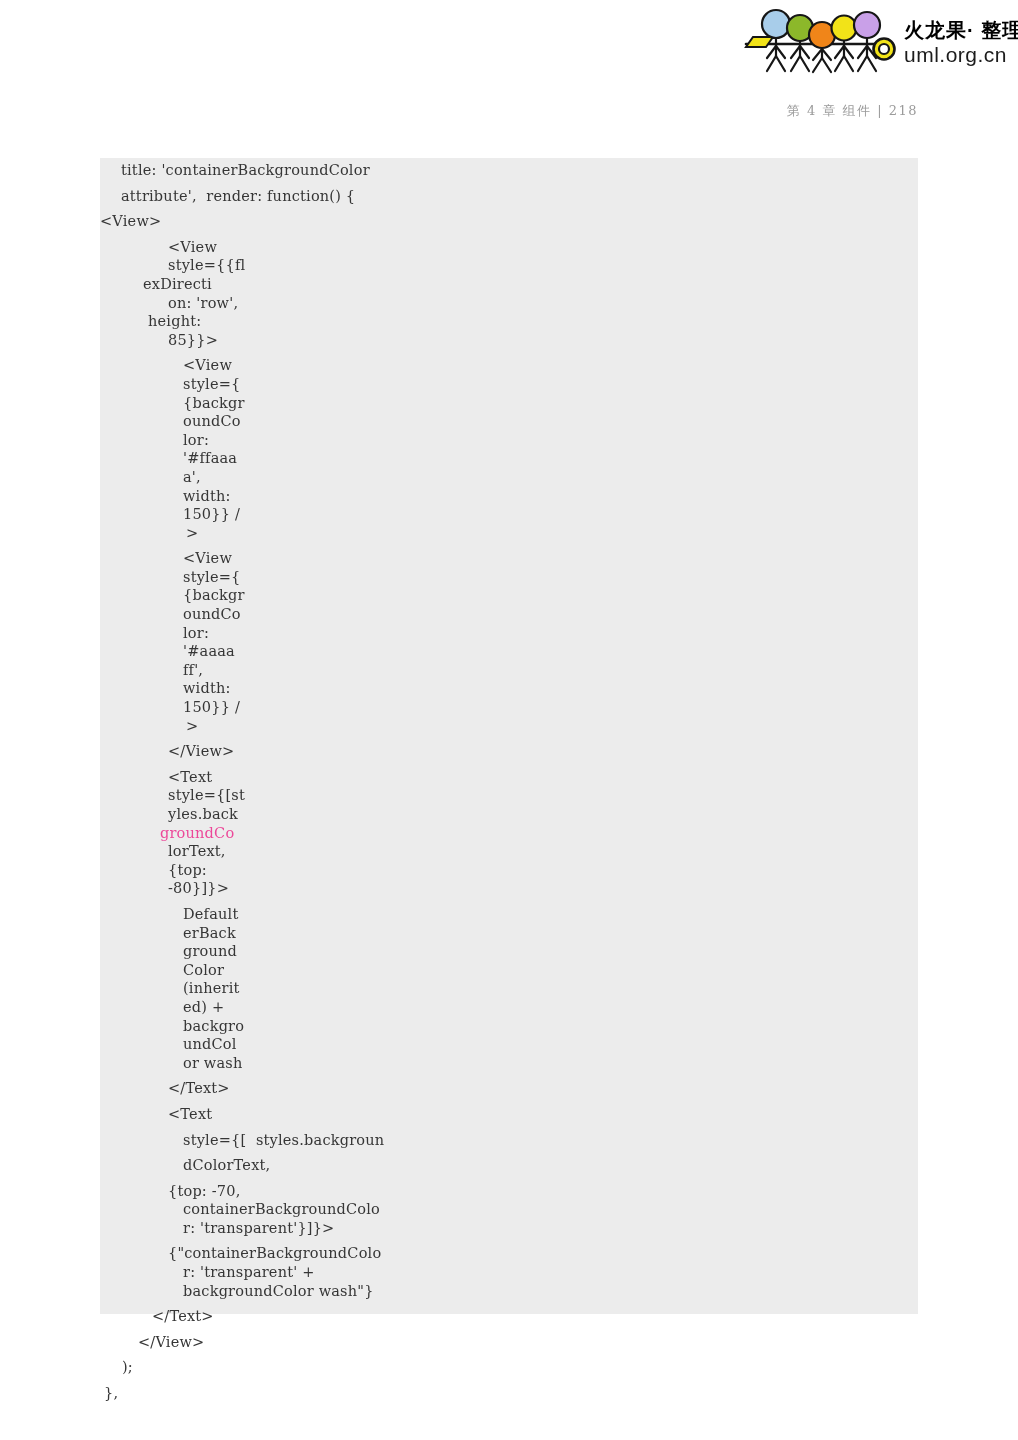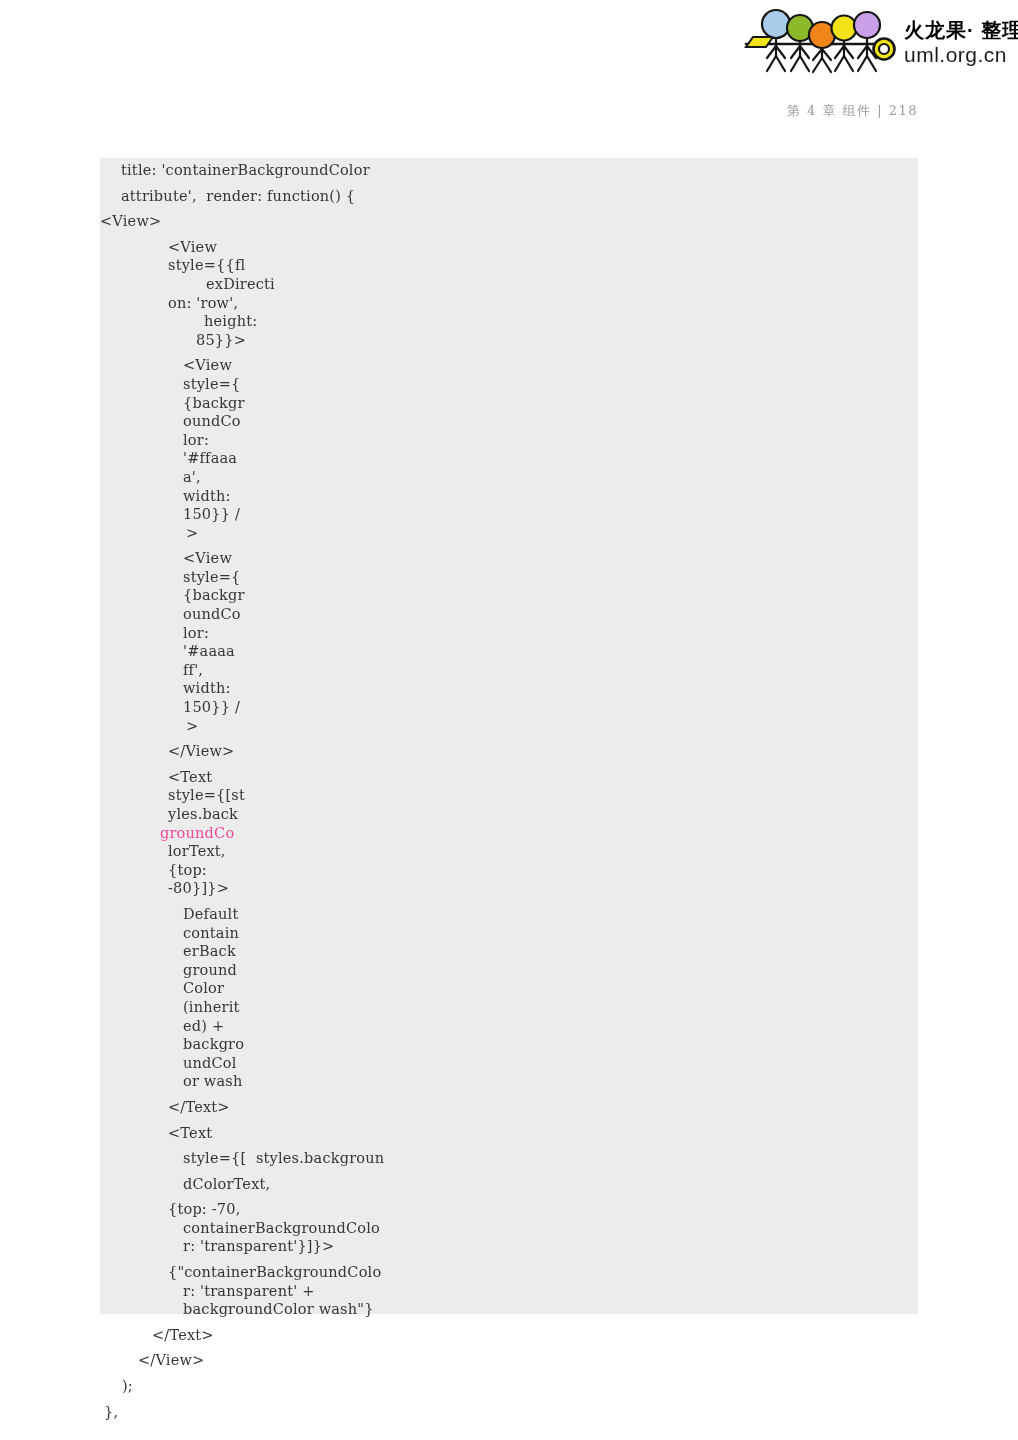--- a/index.html
+++ b/index.html
@@ -136,24 +136,24 @@
 <div class="chapter-header">第 4 章 组件 | 218</div>
 
 <div class="code-area">
   <div class="code-bg" style="background: rgb(236, 236, 236);"></div>
   <div id="code-lines">
       <div class="code-line" style="margin-left: 21px; color: rgb(54, 54, 54);">title: 'containerBackgroundColor</div>
       <div class="code-line para" style="margin-left: 21px; color: rgb(54, 54, 54);">attribute',  render: function() {</div>
       <div class="code-line para" style="color: rgb(54, 54, 54);">&lt;View&gt;</div>
       <div class="code-line para" style="margin-left: 68px; color: rgb(54, 54, 54);">&lt;View</div>
       <div class="code-line" style="margin-left: 68px; color: rgb(54, 54, 54);">style={{fl</div>
-      <div class="code-line" style="margin-left: 106px; color: rgb(54, 54, 54);">exDirecti</div>
+      <div class="code-line" style="margin-left: 43px; color: rgb(54, 54, 54);">exDirecti</div>
       <div class="code-line" style="margin-left: 68px; color: rgb(54, 54, 54);">on: 'row',</div>
-      <div class="code-line" style="margin-left: 104px; color: rgb(54, 54, 54);">height:</div>
-      <div class="code-line" style="margin-left: 96px; color: rgb(54, 54, 54);">85}}&gt;</div>
+      <div class="code-line" style="margin-left: 48px; color: rgb(54, 54, 54);">height:</div>
+      <div class="code-line" style="margin-left: 68px; color: rgb(54, 54, 54);">85}}&gt;</div>
       <div class="code-line para" style="margin-left: 83px; color: rgb(54, 54, 54);">&lt;View</div>
       <div class="code-line" style="margin-left: 83px; color: rgb(54, 54, 54);">style={</div>
       <div class="code-line" style="margin-left: 83px; color: rgb(54, 54, 54);">{backgr</div>
       <div class="code-line" style="margin-left: 83px; color: rgb(54, 54, 54);">oundCo</div>
       <div class="code-line" style="margin-left: 83px; color: rgb(54, 54, 54);">lor:</div>
       <div class="code-line" style="margin-left: 83px; color: rgb(54, 54, 54);">'#ffaaa</div>
       <div class="code-line" style="margin-left: 83px; color: rgb(54, 54, 54);">a',</div>
       <div class="code-line" style="margin-left: 83px; color: rgb(54, 54, 54);">width:</div>
       <div class="code-line" style="margin-left: 83px; color: rgb(54, 54, 54);">150}} /</div>
       <div class="code-line" style="margin-left: 86px; color: rgb(54, 54, 54);">&gt;</div>
@@ -169,21 +169,20 @@
       <div class="code-line" style="margin-left: 86px; color: rgb(54, 54, 54);">&gt;</div>
       <div class="code-line para" style="margin-left: 68px; color: rgb(54, 54, 54);">&lt;/View&gt;</div>
       <div class="code-line para" style="margin-left: 68px; color: rgb(54, 54, 54);">&lt;Text</div>
       <div class="code-line" style="margin-left: 68px; color: rgb(54, 54, 54);">style={[st</div>
       <div class="code-line" style="margin-left: 68px; color: rgb(54, 54, 54);">yles.back</div>
       <div class="code-line" style="margin-left: 60px; color: #ec4899;">groundCo</div>
       <div class="code-line" style="margin-left: 68px; color: rgb(54, 54, 54);">lorText,</div>
       <div class="code-line" style="margin-left: 68px; color: rgb(54, 54, 54);">{top:</div>
       <div class="code-line" style="margin-left: 68px; color: rgb(54, 54, 54);">-80}]}&gt;</div>
       <div class="code-line para" style="margin-left: 83px; color: rgb(54, 54, 54);">Default</div>
-      <div class="code-line" style="margin-left: 83px; color: rgb(54, 54, 54);">contain</div>
       <div class="code-line" style="margin-left: 83px; color: rgb(54, 54, 54);">erBack</div>
       <div class="code-line" style="margin-left: 83px; color: rgb(54, 54, 54);">ground</div>
       <div class="code-line" style="margin-left: 83px; color: rgb(54, 54, 54);">Color</div>
       <div class="code-line" style="margin-left: 83px; color: rgb(54, 54, 54);">(inherit</div>
       <div class="code-line" style="margin-left: 83px; color: rgb(54, 54, 54);">ed) +</div>
       <div class="code-line" style="margin-left: 83px; color: rgb(54, 54, 54);">backgro</div>
       <div class="code-line" style="margin-left: 83px; color: rgb(54, 54, 54);">undCol</div>
       <div class="code-line" style="margin-left: 83px; color: rgb(54, 54, 54);">or wash</div>
       <div class="code-line para" style="margin-left: 68px; color: rgb(54, 54, 54);">&lt;/Text&gt;</div>
       <div class="code-line para" style="margin-left: 68px; color: rgb(54, 54, 54);">&lt;Text</div>

